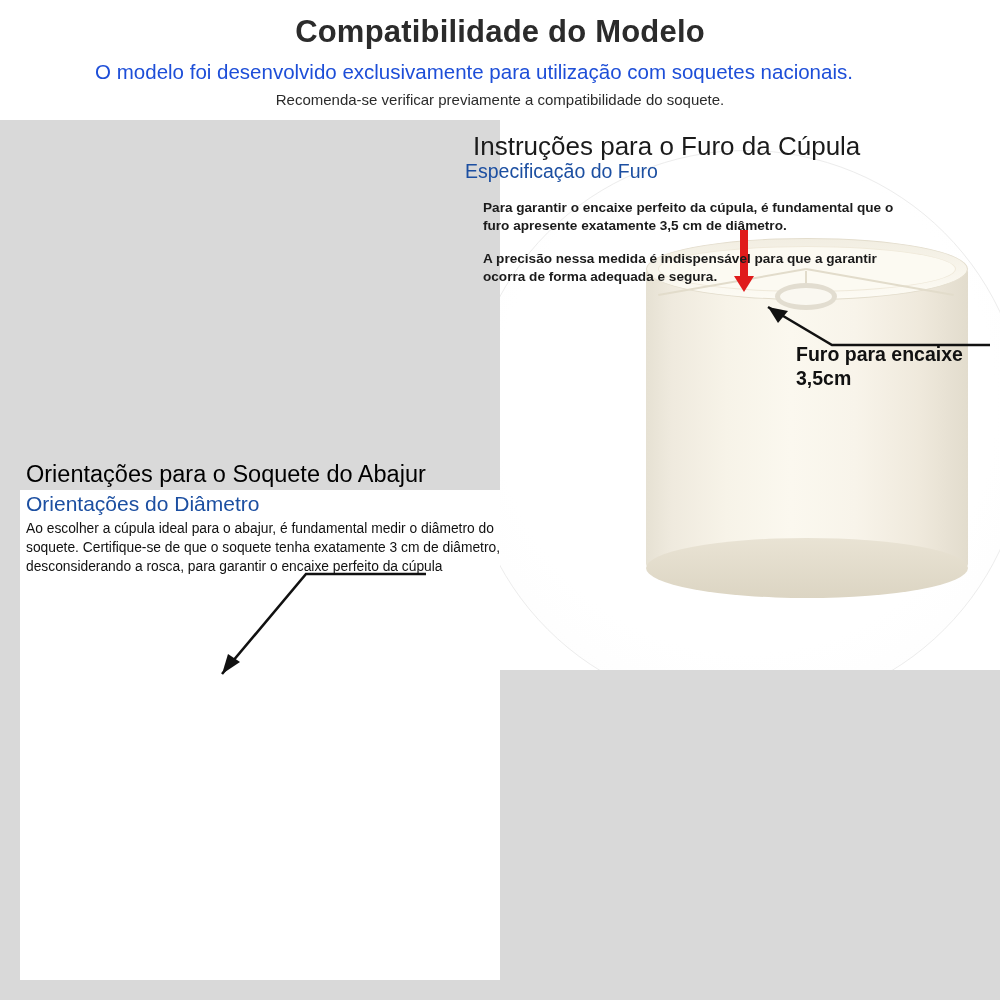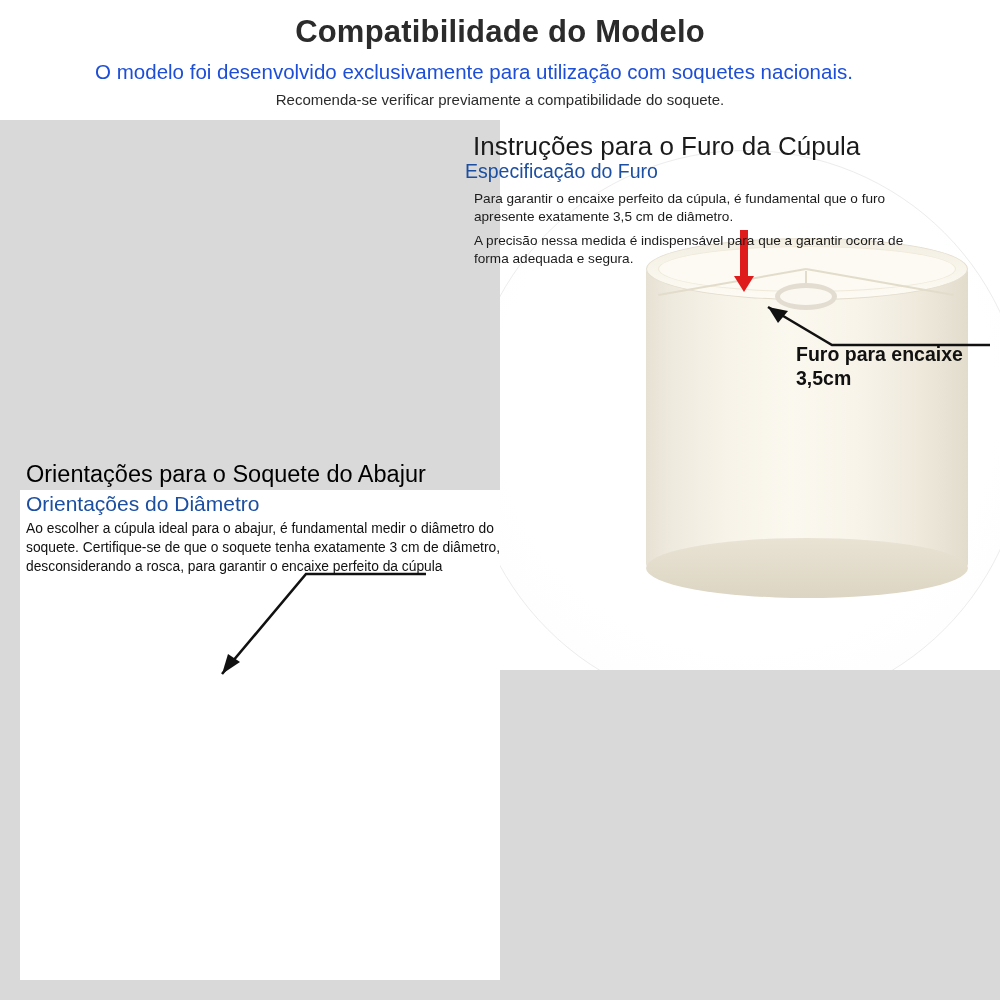--- a/index.html
+++ b/index.html
@@ -189,21 +189,21 @@
   }
   .instr-body {
     position: absolute;
     left: 467px;
     top: 183px;
     width: 470px;
     font-size: 13.6px;
     color: #1b1b1b;
     line-height: 17.5px;
   }
-  .instr-body p { margin: 7px; }
+  .instr-body p { margin: 16px; font-weight: bold; }
   .instr-body p + p { margin-top: 5px; }
 
   
   .panel-socket {
     position: absolute;
     left: 20px;
     top: 490px;
     width: 480px;
     height: 490px;
     background: #ffffff;

